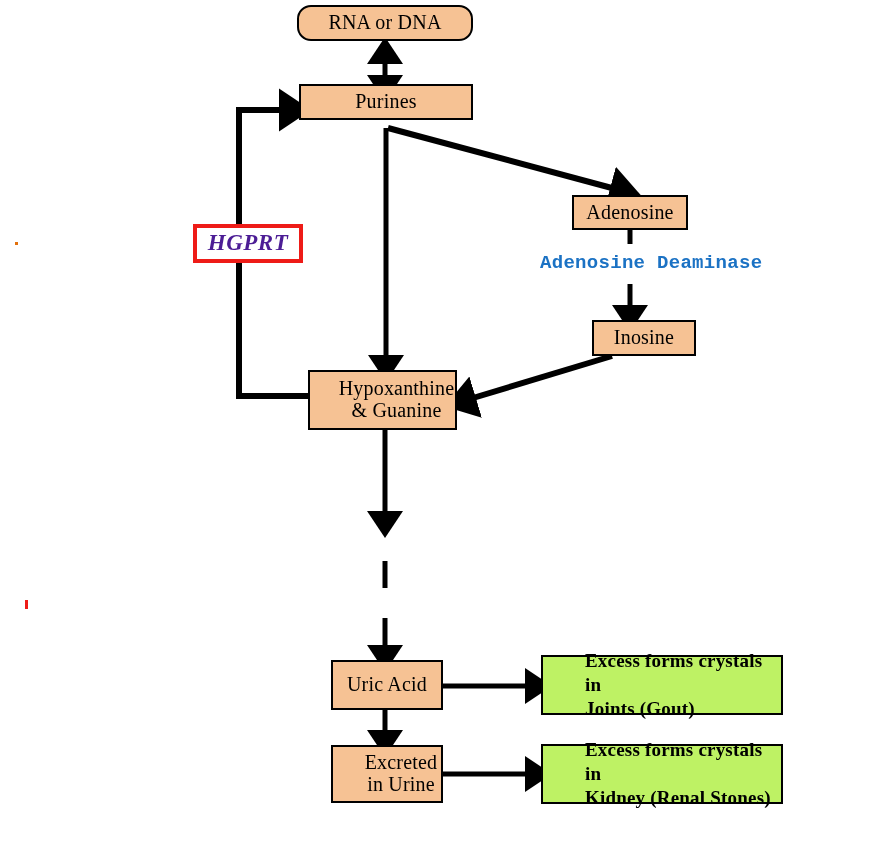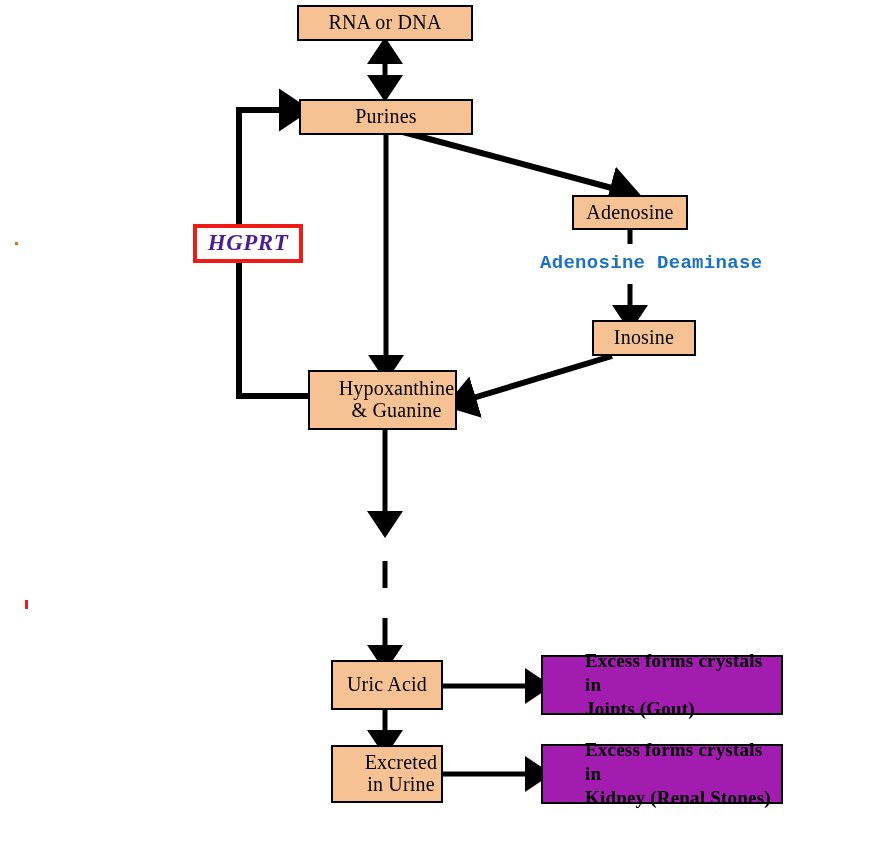--- a/index.html
+++ b/index.html
@@ -36,21 +36,21 @@
     font-family: "Liberation Serif", "DejaVu Serif", serif;
     font-size: 20px;
     line-height: 1.08;
     letter-spacing: 0.2px;
     z-index: 3;
   }
   .node.metabolite {
     background: #f6c294;
   }
   .node.outcome {
-    background: #a21caf;
+    background: #bef264;
     font-weight: bold;
     font-size: 19px;
     line-height: 1.25;
     justify-content: flex-start;
     text-align: left;
     padding-left: 14px;
   }
   .node.enzyme-inhibitor {
     background: #ffffff;
     border: 4px solid #ee1b17;
@@ -138,25 +138,25 @@
 
     <g>
       <line x1="443" y1="686" x2="536" y2="686" stroke="#000000" stroke-width="5" marker-end="url(#ah)"></line>
     </g>
 
     <g>
       <line x1="443" y1="774" x2="536" y2="774" stroke="#000000" stroke-width="5" marker-end="url(#ah)"></line>
     </g>
   </svg>
 
-  <div class="node metabolite" style="left:297px; top:5px; width:176px; height:36px;">
+  <div class="node metabolite" style="left:297px; top:5px; width:176px; height:36px;border-radius:14px;">
     <span class="node-text">RNA or DNA</span>
   </div>
 
-  <div class="node metabolite" style="left:299px; top:99px; width:174px; height:36px;justify-content:flex-end;">
+  <div class="node metabolite" style="left:299px; top:84px; width:174px; height:36px;justify-content:flex-end;">
     <span class="node-text">Purines</span>
   </div>
 
   <div class="node metabolite" style="left:572px; top:195px; width:116px; height:35px;">
     <span class="node-text">Adenosine</span>
   </div>
 
   <div class="node metabolite" style="left:592px; top:320px; width:104px; height:36px;align-items:center;">
     <span class="node-text">Inosine</span>
   </div>

